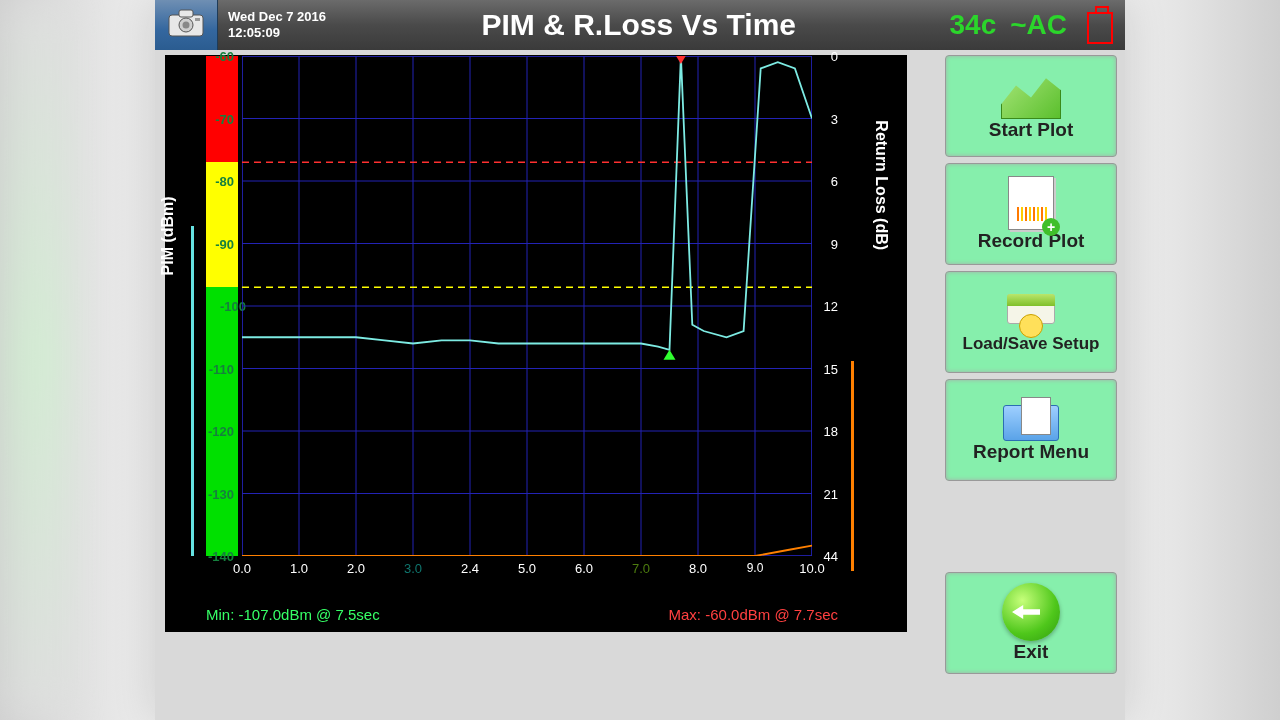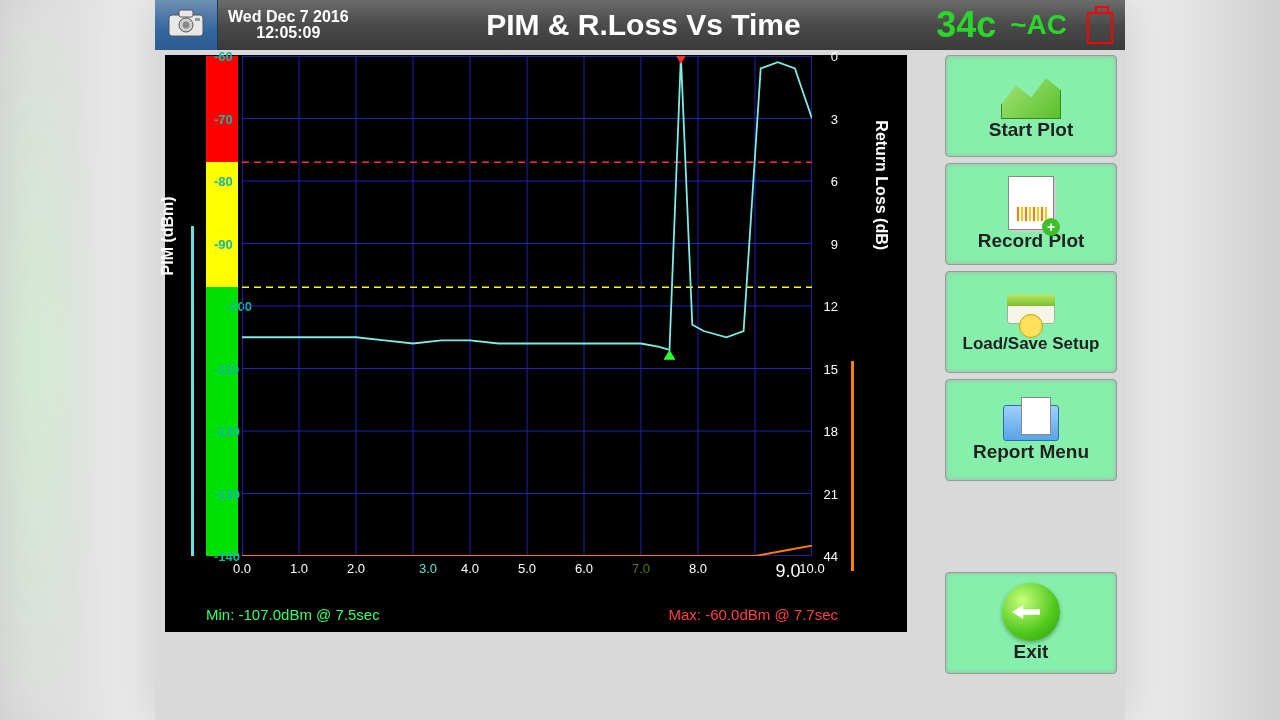--- a/index.html
+++ b/index.html
@@ -27,43 +27,43 @@
   .header {
     position: absolute; left: 0; top: 0; right: 0; height: 50px;
     background: linear-gradient(to bottom, #6b6b6b 0%, #4a4a4a 50%, #3a3a3a 100%);
     display: flex; align-items: center;
   }
   .cam-btn {
     width: 62px; height: 50px; display: flex; align-items: center; justify-content: center;
     background: linear-gradient(to bottom, #6f8fb3 0%, #34679f 60%, #2b5c90 100%);
     border-right: 1px solid #1e3b58;
   }
-  .date-col { color: #fff; font-size: 16px; font-weight: bold; line-height: 16px; padding: 0 10px; white-space: nowrap; text-align: center; }
+  .date-col { color: #fff; font-size: 13px; font-weight: bold; line-height: 16px; padding: 0 10px; white-space: nowrap; }
   .title { flex: 1; text-align: center; color: #fff; font-size: 30px; font-weight: bold; }
-  .stat1 { color: #2bd62b; font-size: 36px; font-weight: bold; padding: 0 8px; }
+  .stat1 { color: #2bd62b; font-size: 28px; font-weight: bold; padding: 0 8px; }
   .stat2 { color: #2bd62b; font-size: 28px; font-weight: bold; padding: 0 18px 0 6px; }
   .batt {
     width: 30px; height: 38px; margin-right: 10px; position: relative;
   }
   .batt::before { content: ""; position: absolute; left: 10px; top: 0; width: 10px; height: 4px; border: 2px solid #ff0000; border-bottom: none;}
   .batt::after  { content: ""; position: absolute; left: 2px; top: 6px; right: 2px; bottom: 0; border: 2px solid #ff0000;}
   .plot-area {
     position: absolute; left: 10px; top: 55px; width: 740px; height: 575px;
     background: #000; border: 1px solid #000;
   }
   .colorbar {
     position: absolute; left: 40px; top: 0; width: 32px; height: 500px;
     display: flex; flex-direction: column;
   }
   .cb-red    { flex: 2.125; background: #ff0000; } 
   .cb-yellow { flex: 2.5;   background: #ffff00; } 
   .cb-green  { flex: 5.375; background: #00e000; } 
   .y-ticks-left span {
-    position: absolute; left: 48px; width: 32px; text-align: left;
-    color: #14b8a6; font-size: 13px; font-weight: bold; transform: translateY(-50%);
+    position: absolute; left: 36px; width: 32px; text-align: right;
+    color: #15803d; font-size: 13px; font-weight: bold; transform: translateY(-50%);
   }
   .y-left-label {
     position: absolute; left: 2px; top: 250px; color: #fff; font-size: 16px; font-weight: bold;
     transform: rotate(-90deg) translateX(50%); transform-origin: left center; white-space: nowrap;
   }
   .left-blue-line { position:absolute; left: 25px; top: 170px; bottom: 75px; width: 3px; background:#66e2e2;}
   .grid {
     position: absolute; left: 76px; top: 0; width: 570px; height: 500px;
   }
   .grid line.g { stroke: #2323b5; stroke-width: 1; }
@@ -206,27 +206,27 @@
         <span style="top: 437.5px;">21</span>
         <span style="top: 500px;">44</span>
       </div>
     <div class="y-right-label">Return Loss (dB)</div>
     <div class="right-orange-line"></div>
 
     <div id="xTicks">
         <span class="x-ticks" style="position: absolute; top: 505px; color: rgb(255, 255, 255); font-size: 13px; left: 76px; transform: translateX(-50%);">0.0</span>
         <span class="x-ticks" style="position: absolute; top: 505px; color: rgb(255, 255, 255); font-size: 13px; left: 133px; transform: translateX(-50%);">1.0</span>
         <span class="x-ticks" style="position: absolute; top: 505px; color: rgb(255, 255, 255); font-size: 13px; left: 190px; transform: translateX(-50%);">2.0</span>
-        <span class="x-ticks" style="position: absolute; top: 505px; color: #5eead4; font-size: 13px; left: 247px; transform: translateX(-50%); margin-left: 15px;">3.0</span>
-        <span class="x-ticks" style="position: absolute; top: 505px; color: rgb(255, 255, 255); font-size: 13px; left: 304px; transform: translateX(-50%);">4.0</span>
+        <span class="x-ticks" style="position: absolute; top: 505px; color: #0f766e; font-size: 13px; left: 247px; transform: translateX(-50%);">3.0</span>
+        <span class="x-ticks" style="position: absolute; top: 505px; color: rgb(255, 255, 255); font-size: 13px; left: 304px; transform: translateX(-50%);">2.4</span>
         <span class="x-ticks" style="position: absolute; top: 505px; color: rgb(255, 255, 255); font-size: 13px; left: 361px; transform: translateX(-50%);">5.0</span>
         <span class="x-ticks" style="position: absolute; top: 505px; color: rgb(255, 255, 255); font-size: 13px; left: 418px; transform: translateX(-50%);">6.0</span>
         <span class="x-ticks" style="position: absolute; top: 505px; color: #4d7c0f; font-size: 13px; left: 475px; transform: translateX(-50%);">7.0</span>
         <span class="x-ticks" style="position: absolute; top: 505px; color: rgb(255, 255, 255); font-size: 13px; left: 532px; transform: translateX(-50%);">8.0</span>
-        <span class="x-ticks" style="position: absolute; top: 505px; color: rgb(255, 255, 255); font-size: 18px; left: 589px; transform: translateX(-50%); margin-left: 33px;">9.0</span>
+        <span class="x-ticks" style="position: absolute; top: 505px; color: rgb(255, 255, 255); font-size: 12px; left: 589px; transform: translateX(-50%);">9.0</span>
         <span class="x-ticks" style="position: absolute; top: 505px; color: rgb(255, 255, 255); font-size: 13px; left: 646px; transform: translateX(-50%);">10.0</span>
       </div>
     <div class="minlabel">Min: -107.0dBm @ 7.5sec</div>
     <div class="maxlabel">Max: -60.0dBm @ 7.7sec</div>
   </div>
 
 
   <div class="side">
     <div class="sbtn">
       <div class="ic-chart"></div>

